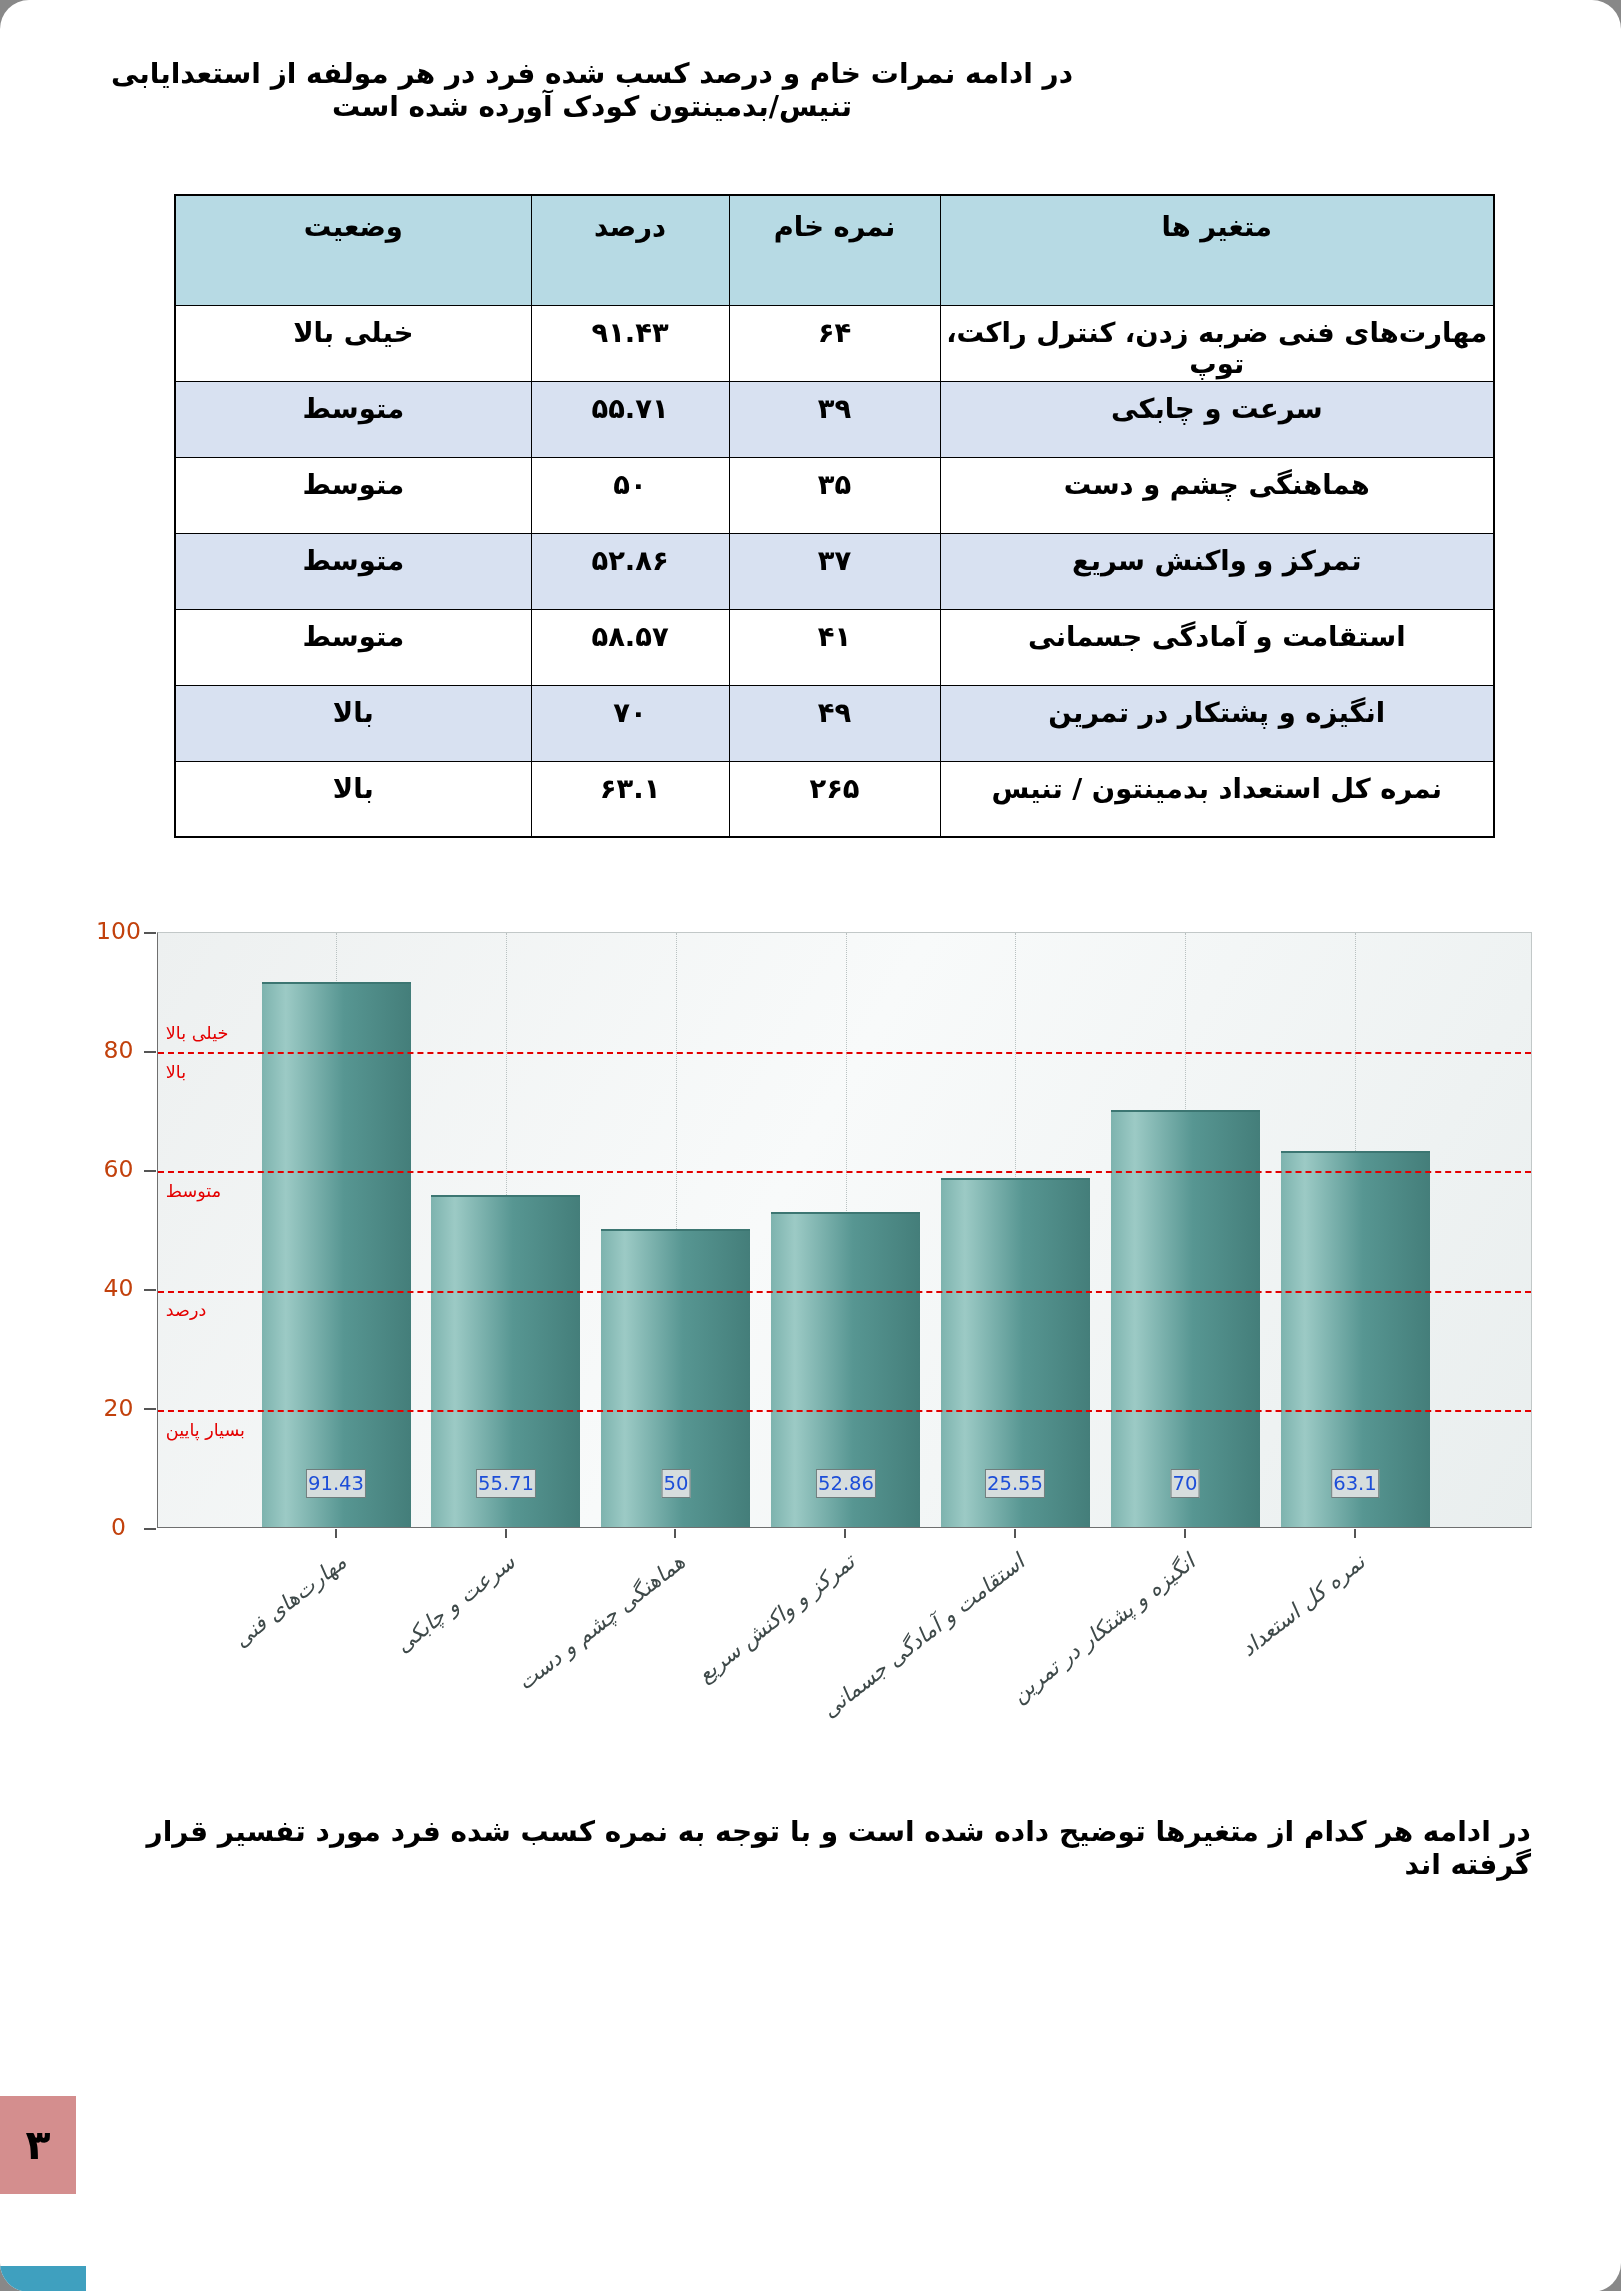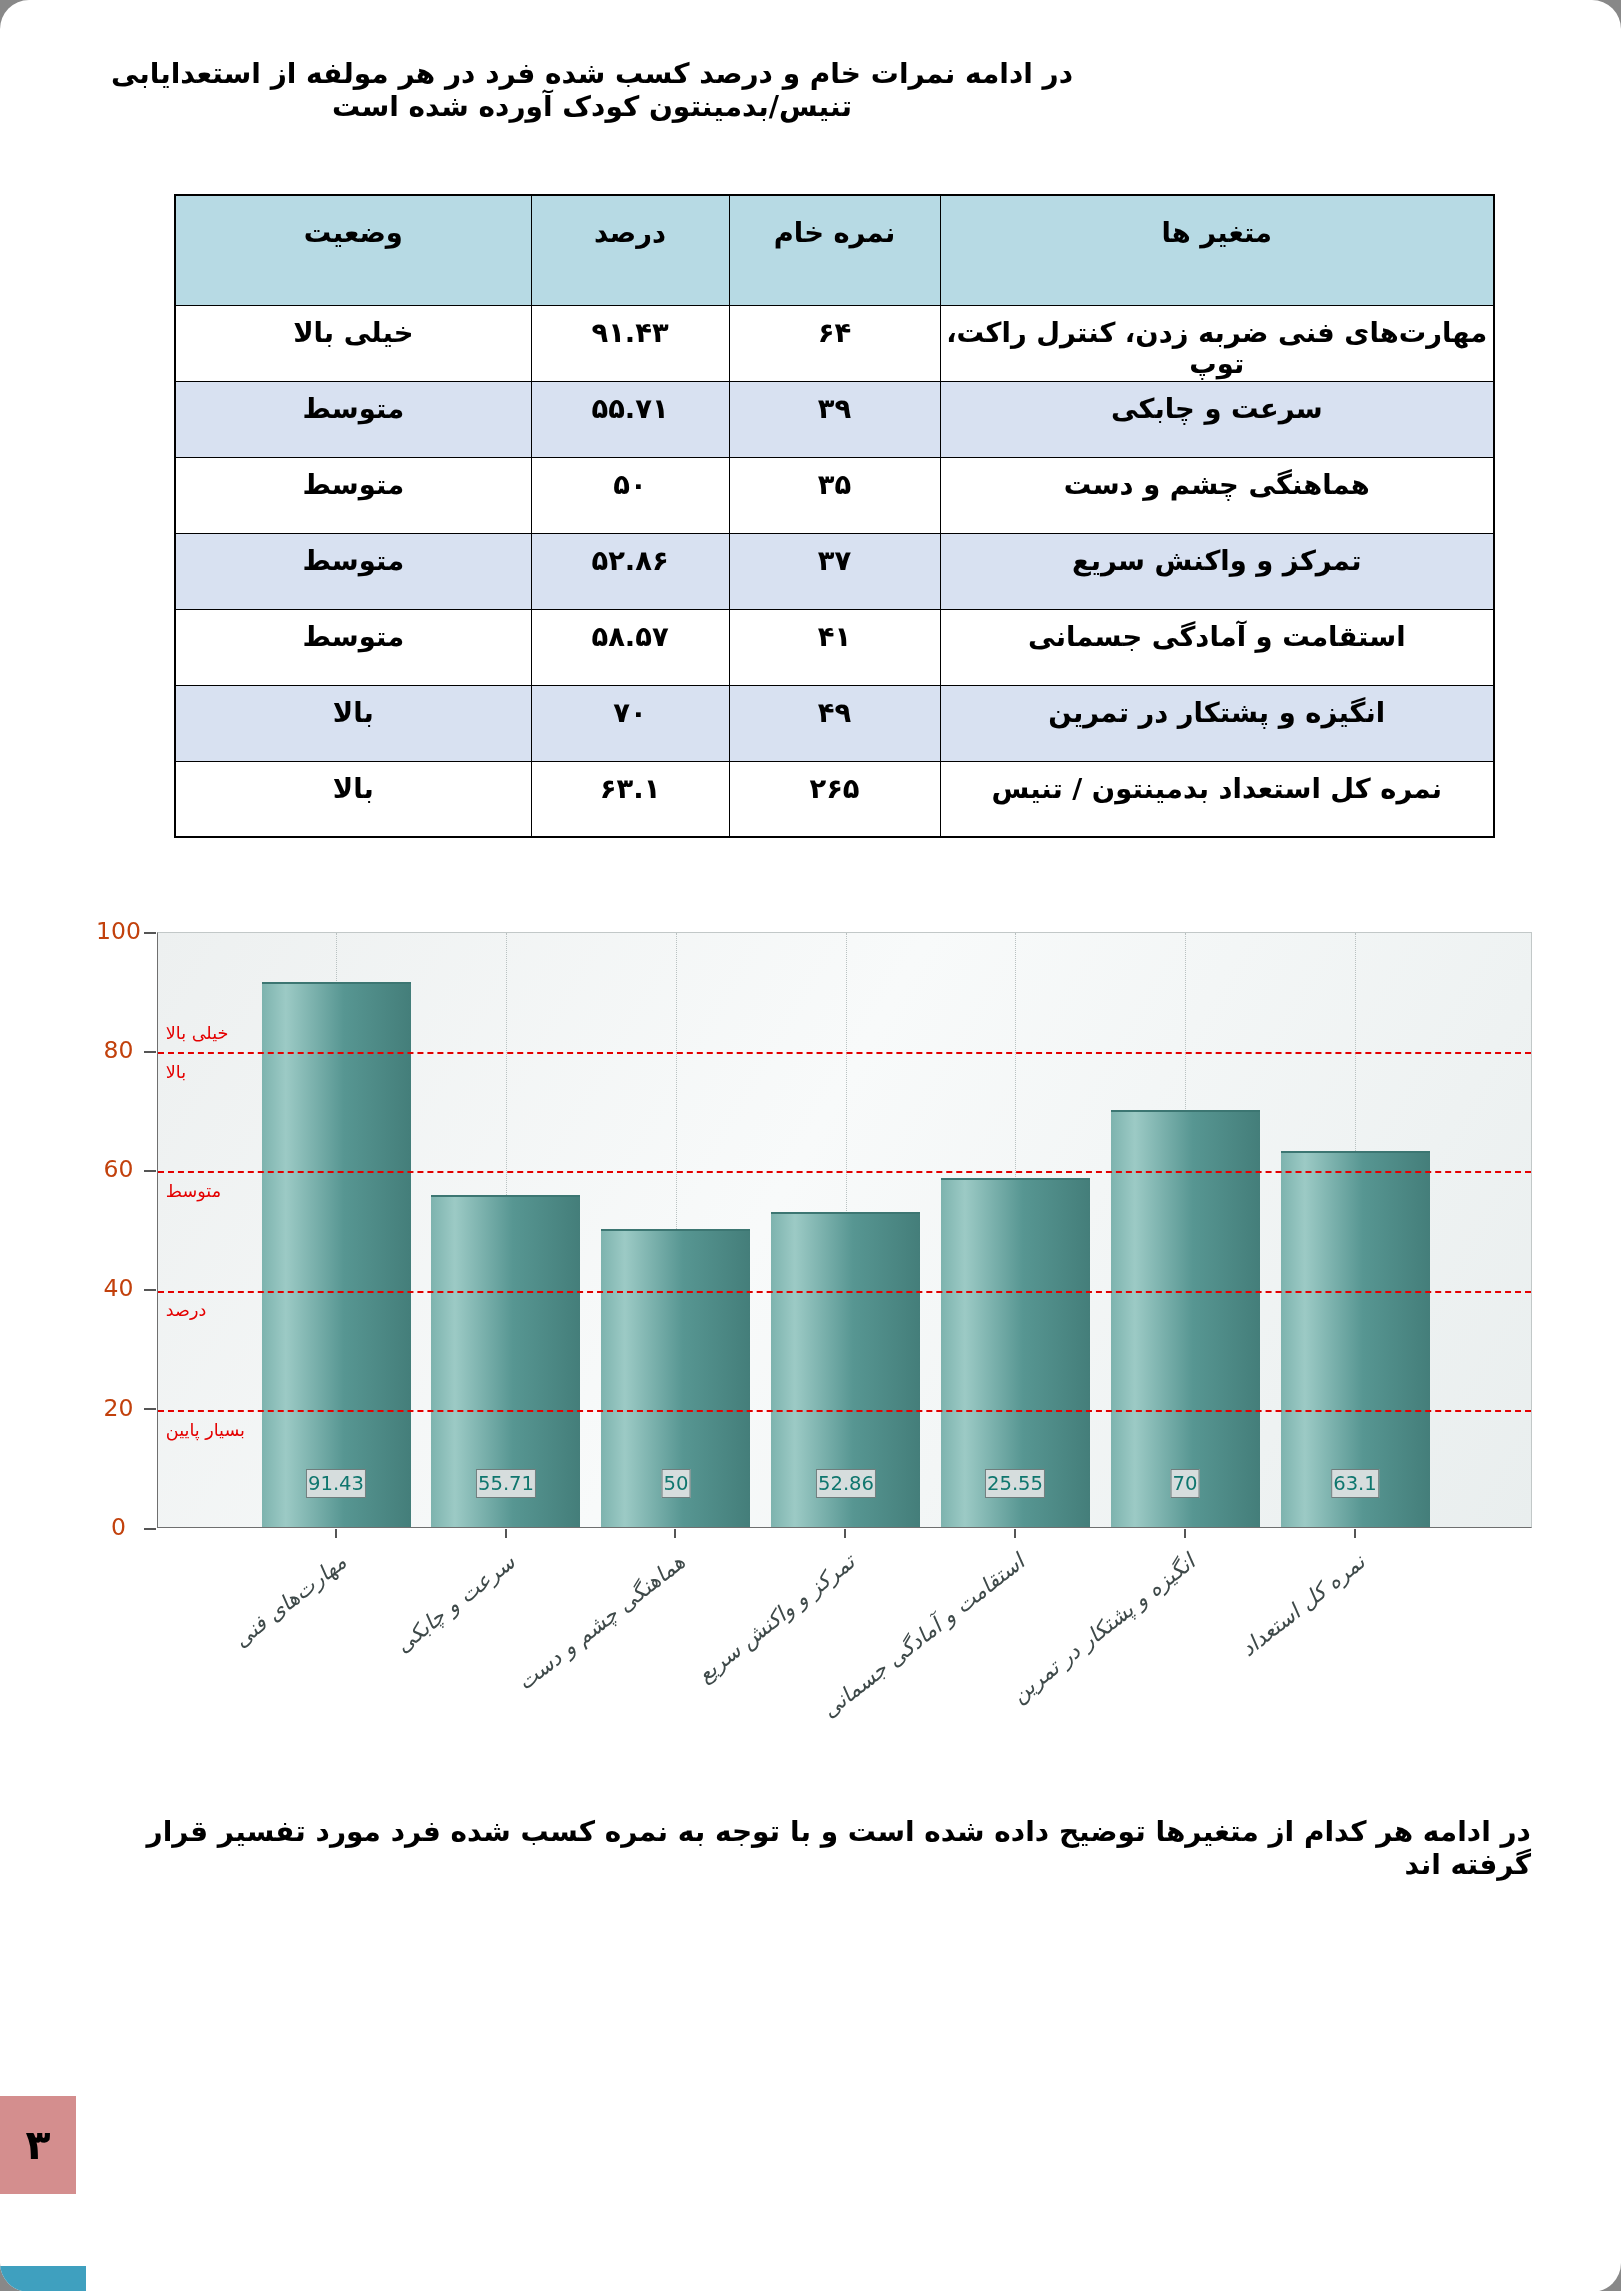--- a/index.html
+++ b/index.html
@@ -18,21 +18,21 @@
   table.scores {
     position:absolute; top:194px; left:174px; width:1321px;
     border-collapse:collapse; direction:rtl;
     border:2px solid #000;
     font-size:27.4px; font-weight:bold; color:#000;
   }
   table.scores th, table.scores td {
     border:1.5px solid #000; vertical-align:top; text-align:center;
     padding-top:11.8px;
   }
-  table.scores th { background:#b7dae4; height:110px; padding-top:21px; }
+  table.scores th { background:#b7dae4; height:110px; padding-top:15px; }
   table.scores td { height:76px; }
   table.scores tr.shade td { background:#d8e1f1; }
   col.c-var { width:42%; } col.c-raw { width:16%; }
   col.c-pct { width:15%; } col.c-status { width:27%; }
 
   
   .chart { position:absolute; top:912px; left:93px; width:1470px; height:784px; }
   .plot {
     position:absolute; left:64px; top:19.6px; width:1375px; height:596px;
     background:linear-gradient(120deg,#edf0f0 0%,#f8fafa 45%,#e9eeee 100%);
@@ -42,21 +42,21 @@
   .grid-v { position:absolute; top:0; bottom:0; width:0; border-left:1px dotted #b9c1c1; z-index:0; }
   .bar {
     position:absolute; bottom:0; z-index:1;
     background:linear-gradient(90deg,#7db3ae 0%,#9ccac5 16%,#579692 55%,#447e7a 100%);
     border-top:2px solid #3c7672;
   }
   .thr { position:absolute; left:0; right:0; height:0; border-top:2.9px dashed #e40000; z-index:2; }
   .thr-label { position:absolute; direction:rtl; color:#e40000; font-size:17.6px; z-index:2; white-space:nowrap; }
   .val-box {
     position:absolute; z-index:3; transform:translateX(-50%);
-    background:#d6dddd; border:1px solid #6f7d7d; color:#0f766e;
+    background:#d6dddd; border:1px solid #6f7d7d; color:#1d4ed8;
     font-size:19.6px; padding:2px 1px; direction:ltr; white-space:nowrap;
   }
   .ytick-label { position:absolute; width:51px; text-align:center; font-size:23.5px; color:#c2410c; }
   .ytick-mark { position:absolute; width:11.8px; height:0; border-top:2px solid #555; }
   .xtick-mark { position:absolute; width:0; height:8.8px; border-left:2px solid #555; }
   .xlabel {
     position:absolute; white-space:nowrap; direction:rtl;
     font-size:21.6px; font-style:italic; color:#3e4949;
     transform-origin:100% 0; transform:rotate(-38deg);
   }

